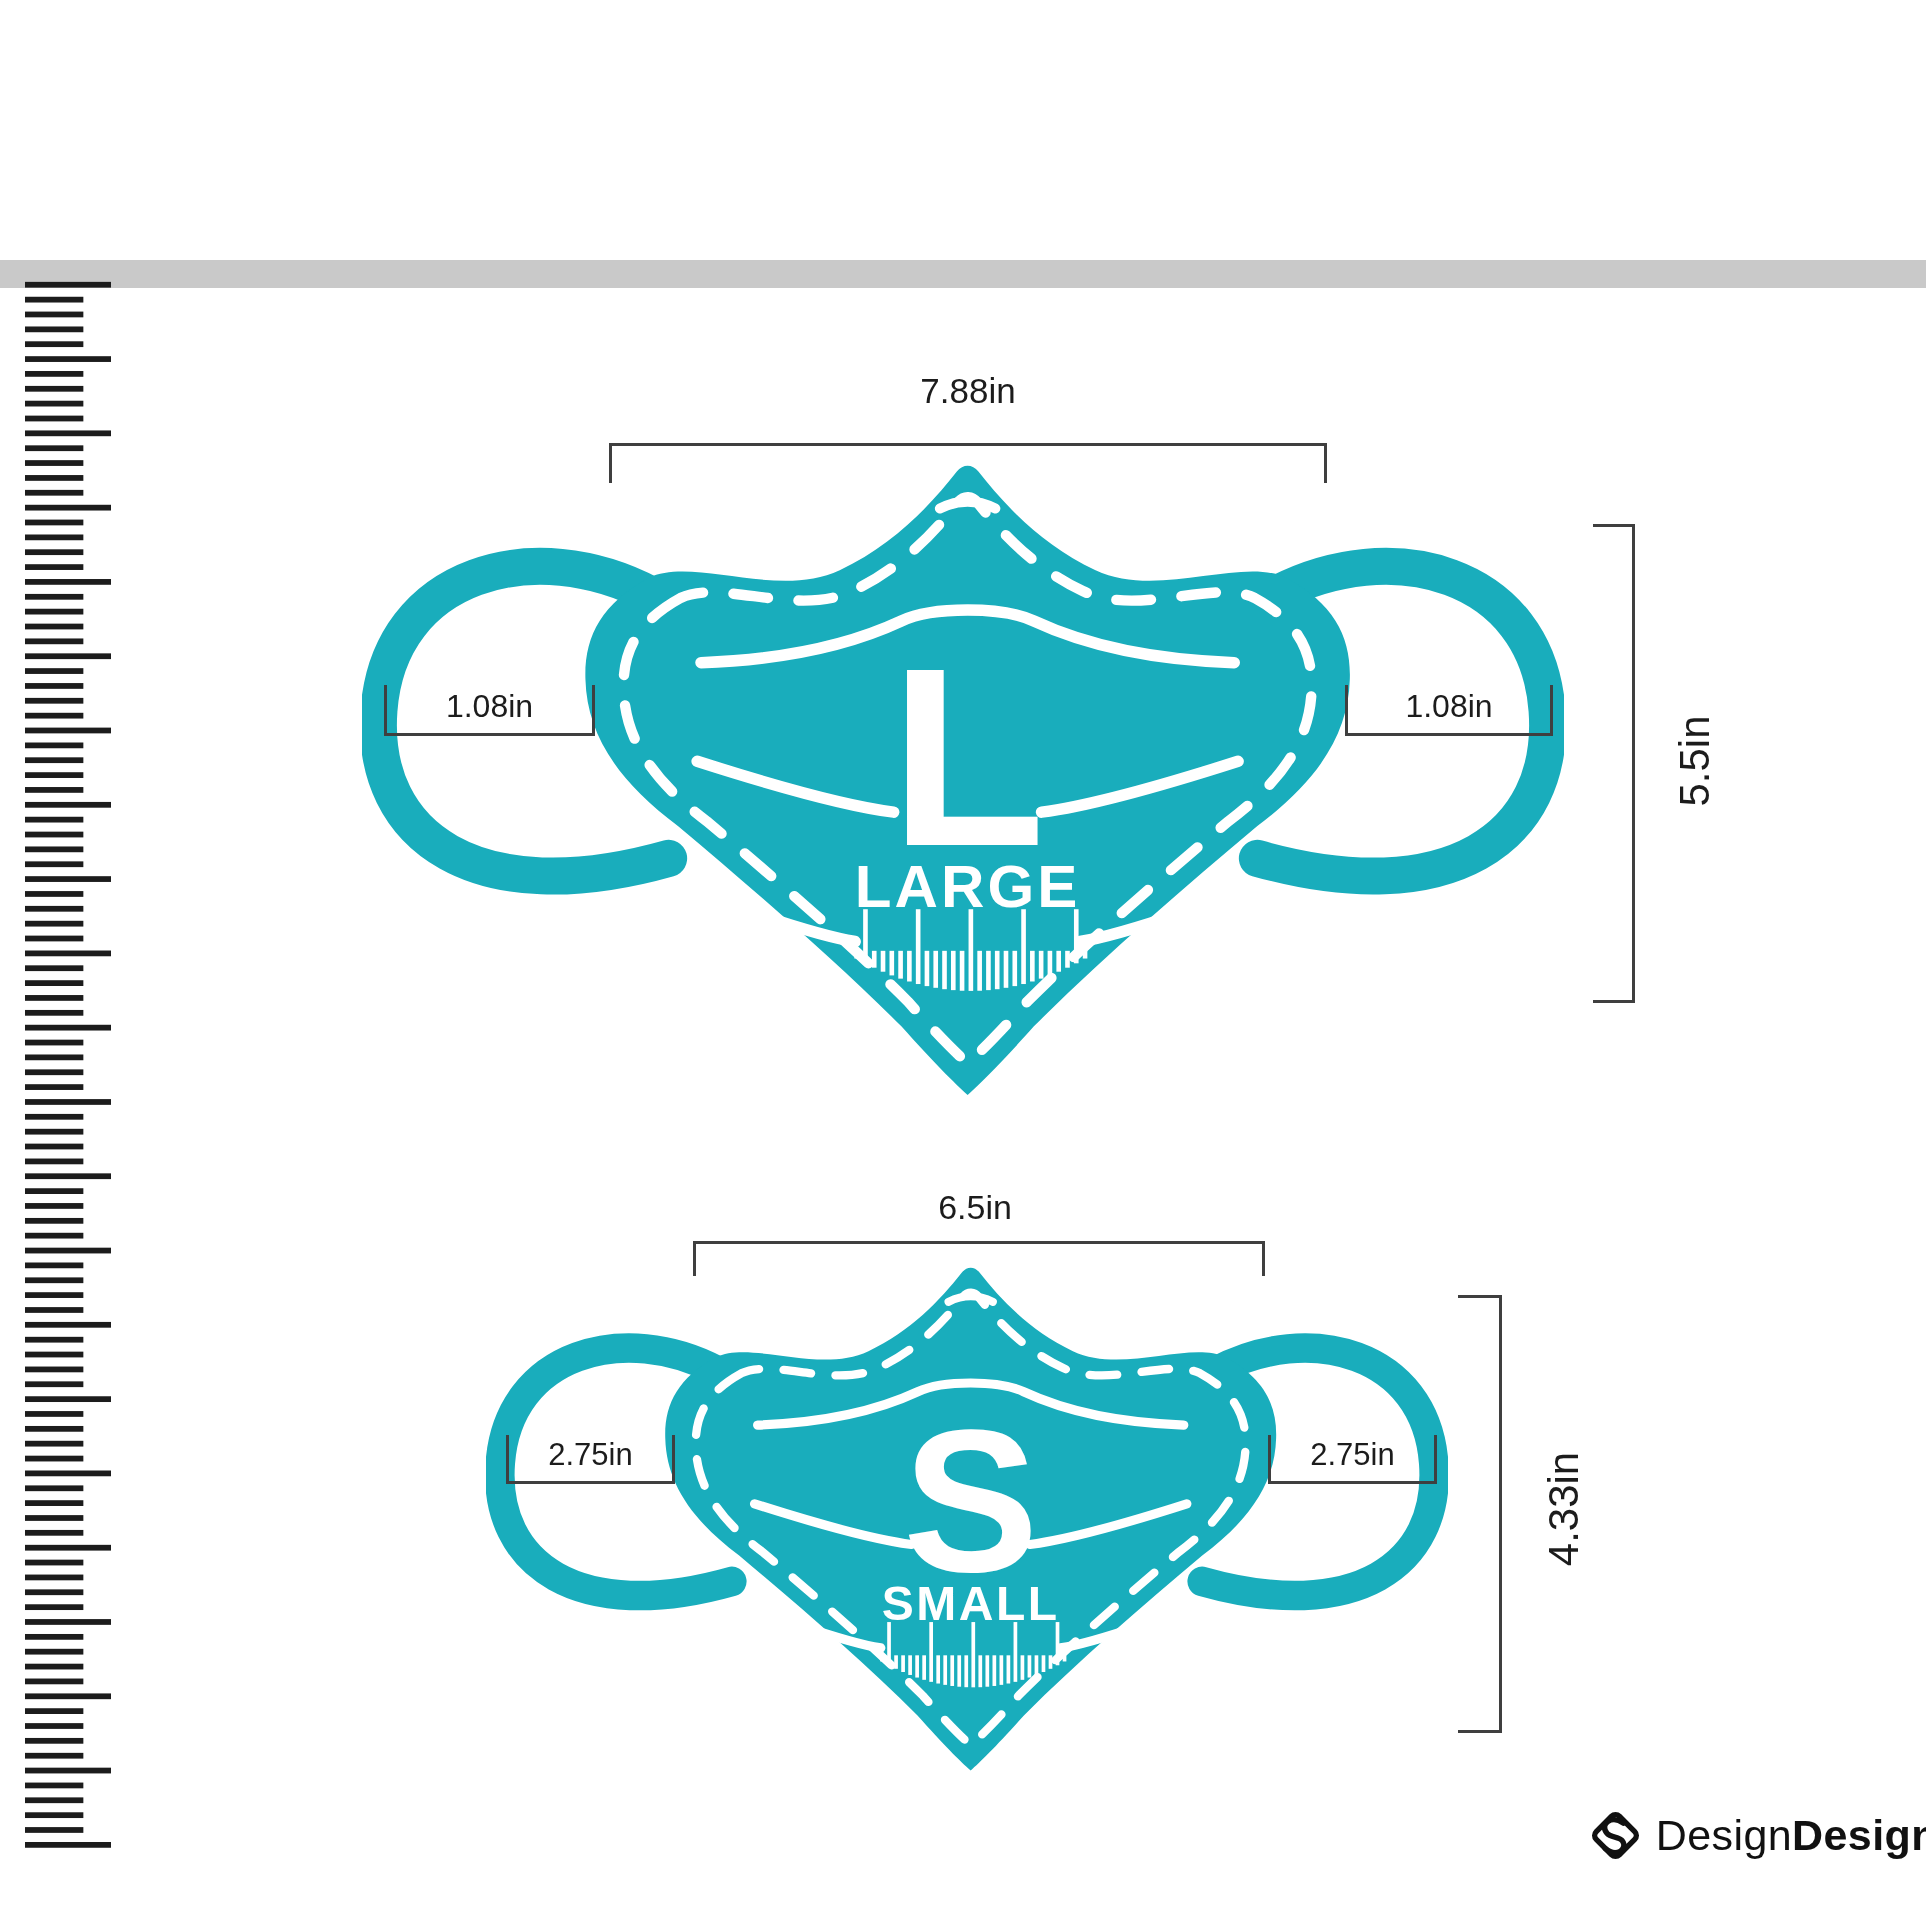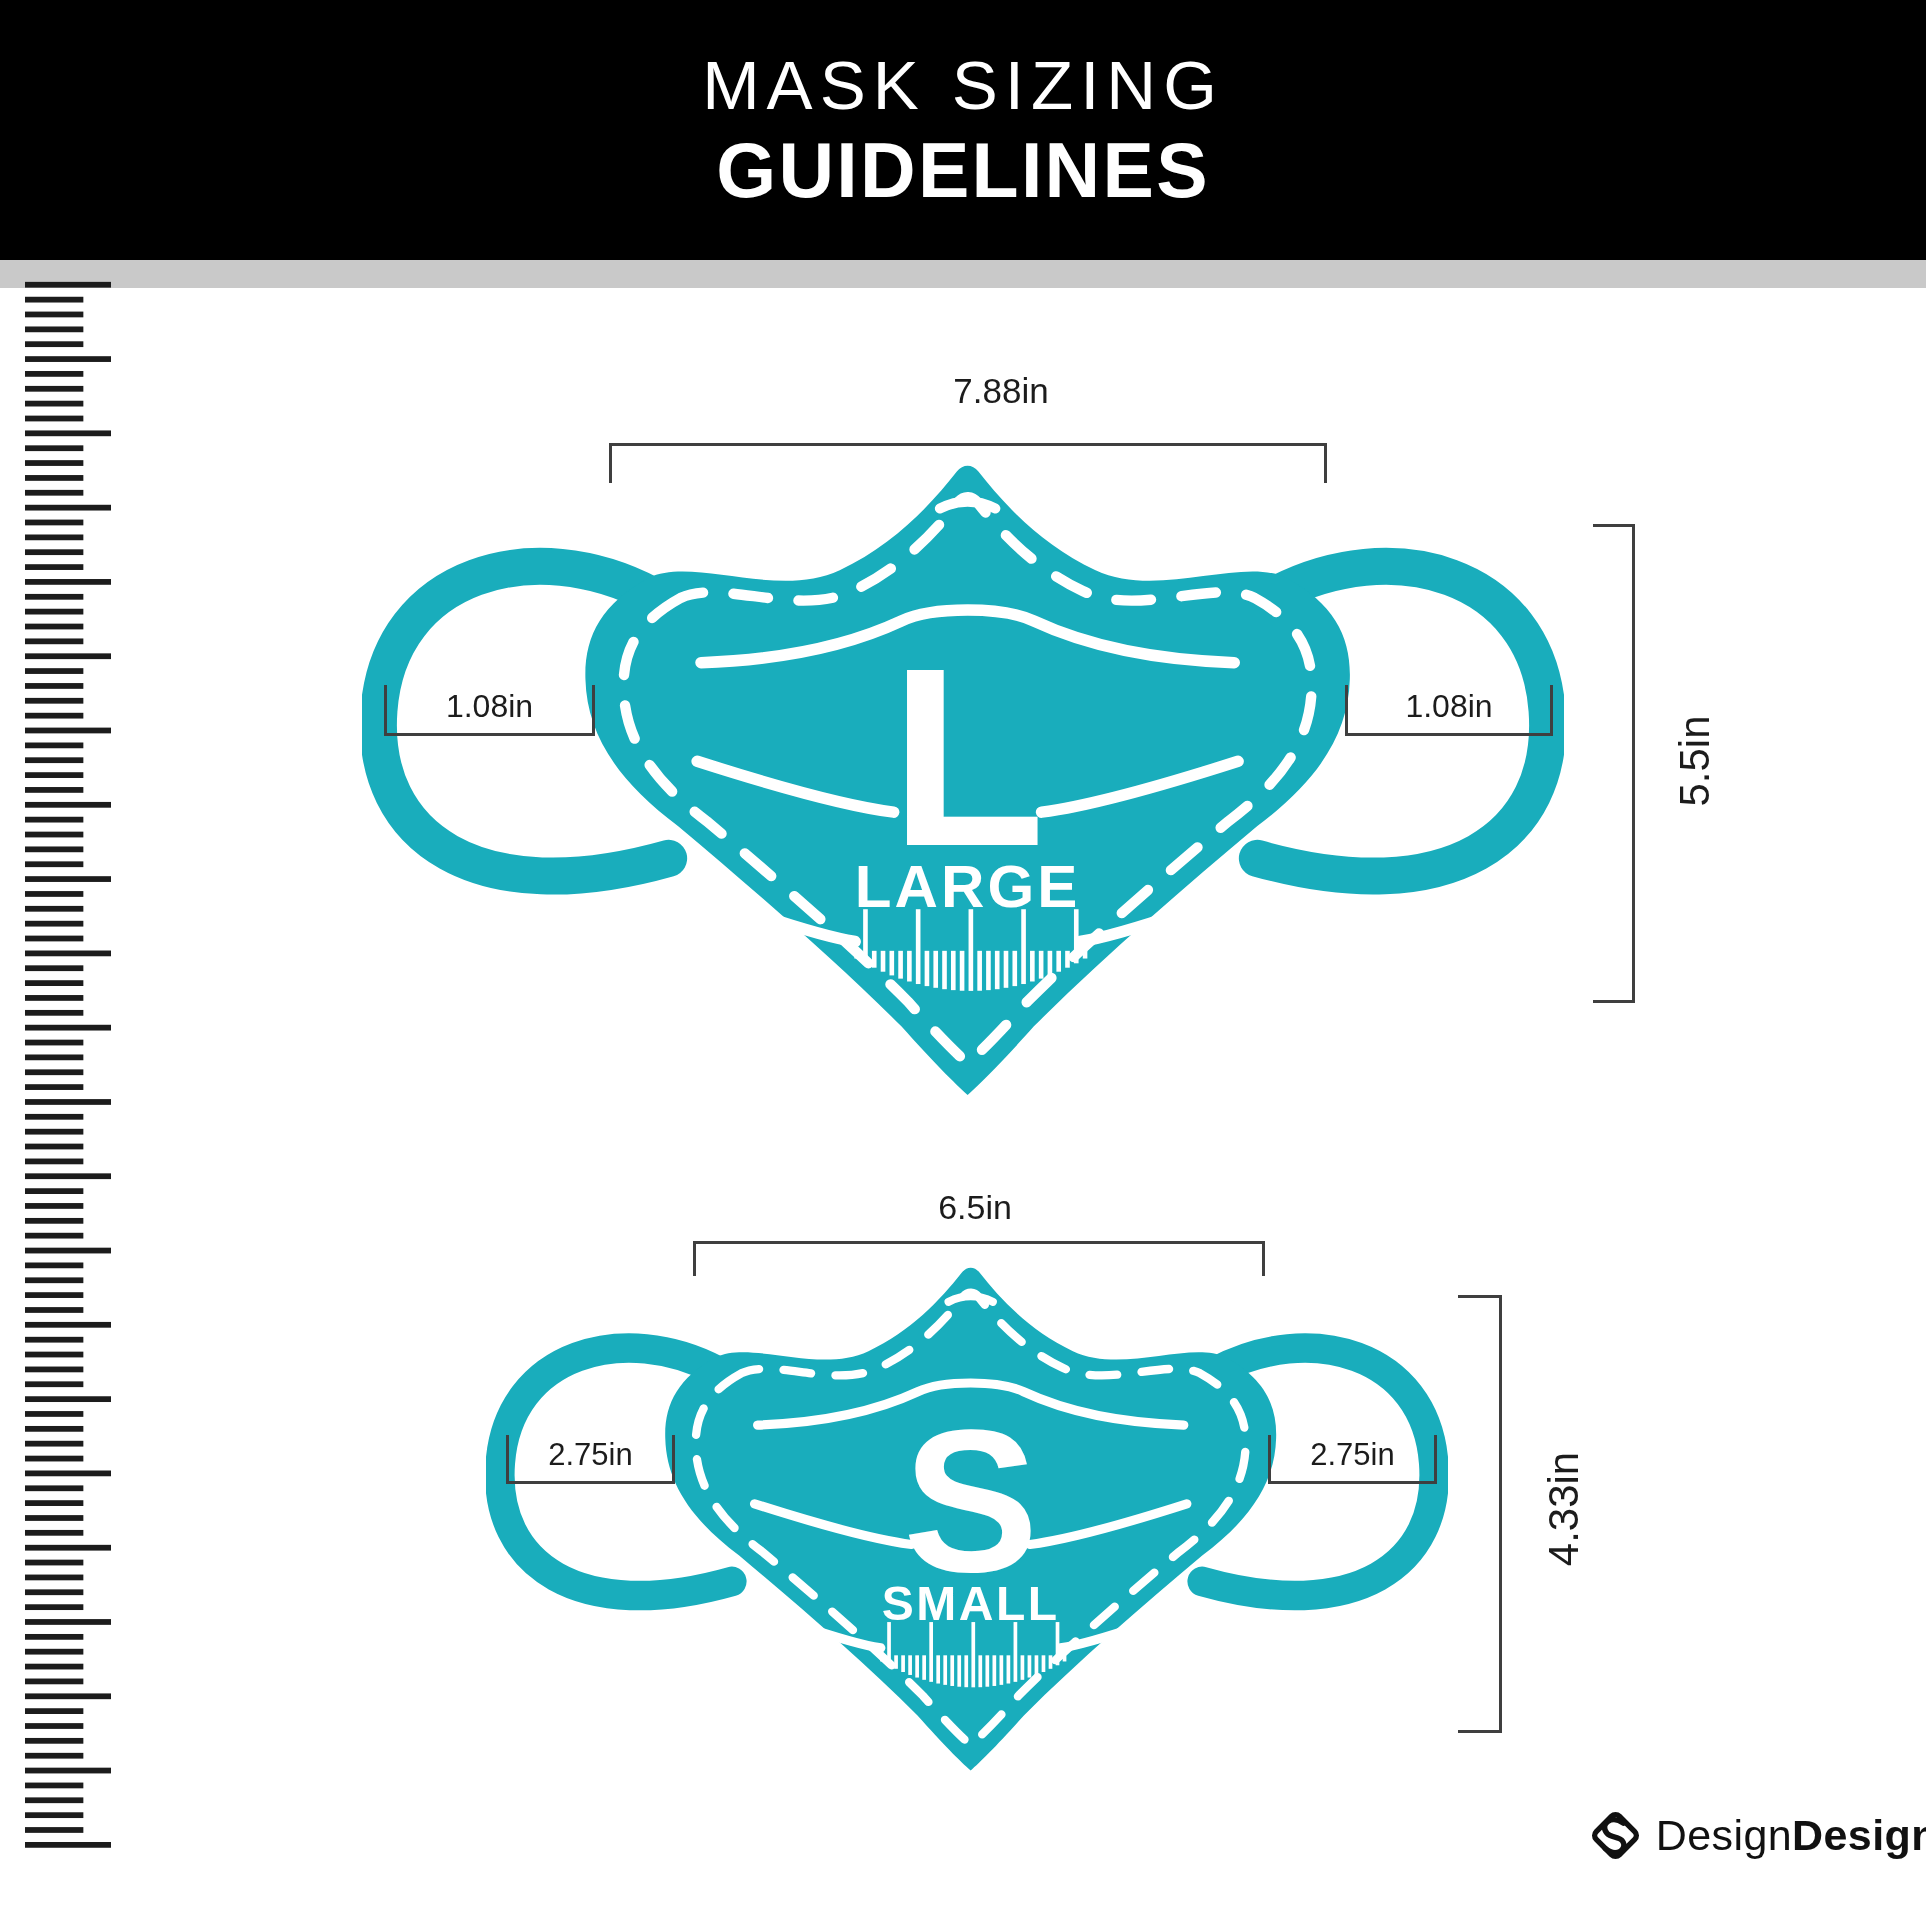--- a/index.html
+++ b/index.html
@@ -42,24 +42,20 @@
   .brand{position:absolute;left:1586px;top:1806px;display:flex;align-items:center;gap:10.8px;color:#111;}
   .brand-text{font-size:43px;letter-spacing:0.4px;}
   .brand-text .w1{font-weight:500;}
   .brand-text .w2{font-weight:800;}
 </style>
 </head>
 <body>
 
 <div id="stage">
 
-  <div class="header">
-    <div class="l1">MASK SIZING</div>
-    <div class="l2">GUIDELINES</div>
-  </div>
   <div class="divider"></div>
 
   <svg class="side-ruler" width="86" height="1576" viewBox="0 0 112 2045">
       <rect x="0" y="0.0" width="112" height="7.5"></rect>
       <rect x="0" y="19.4" width="76" height="7.5"></rect>
       <rect x="0" y="38.7" width="76" height="7.5"></rect>
       <rect x="0" y="58.1" width="76" height="7.5"></rect>
       <rect x="0" y="77.4" width="76" height="7.5"></rect>
       <rect x="0" y="96.8" width="112" height="7.5"></rect>
       <rect x="0" y="116.1" width="76" height="7.5"></rect>
@@ -157,21 +153,21 @@
       <rect x="0" y="1896.3" width="76" height="7.5"></rect>
       <rect x="0" y="1915.7" width="76" height="7.5"></rect>
       <rect x="0" y="1935.0" width="112" height="7.5"></rect>
       <rect x="0" y="1954.4" width="76" height="7.5"></rect>
       <rect x="0" y="1973.7" width="76" height="7.5"></rect>
       <rect x="0" y="1993.1" width="76" height="7.5"></rect>
       <rect x="0" y="2012.4" width="76" height="7.5"></rect>
       <rect x="0" y="2031.8" width="112" height="7.5"></rect>
     </svg>
 
-  <div class="hlabel" style="left:847px;top:371px;width:308px;">7.88in</div>
+  <div class="hlabel" style="left:814px;top:371px;width:308px;">7.88in</div>
   <div class="dim-top" style="left:609px;top:443px;width:712px;height:37px;"></div>
 
   <svg class="mask-svg" style="left:362px;top:456px;" width="1202" height="646" viewBox="0 0 1560 838">
     <path class="loop" d="M375,180 C225,100 35,150 22,330 C10,495 150,592 398,522"></path>
     <path class="loop" d="M1185,180 C1335,100 1525,150 1538,330 C1550,495 1410,592 1162,522"></path>
     <path class="mask-body" d="M372,158 C310,192 288,235 290,290 C292,360 330,420 410,480
              C505,560 610,650 700,740 C740,785 770,815 786,829
              C802,815 832,785 872,740 C962,650 1067,560 1162,480
              C1242,420 1280,360 1282,290 C1284,235 1262,192 1200,158
              C1142,130 1032,186 952,148 C884,116 836,66 800,20

